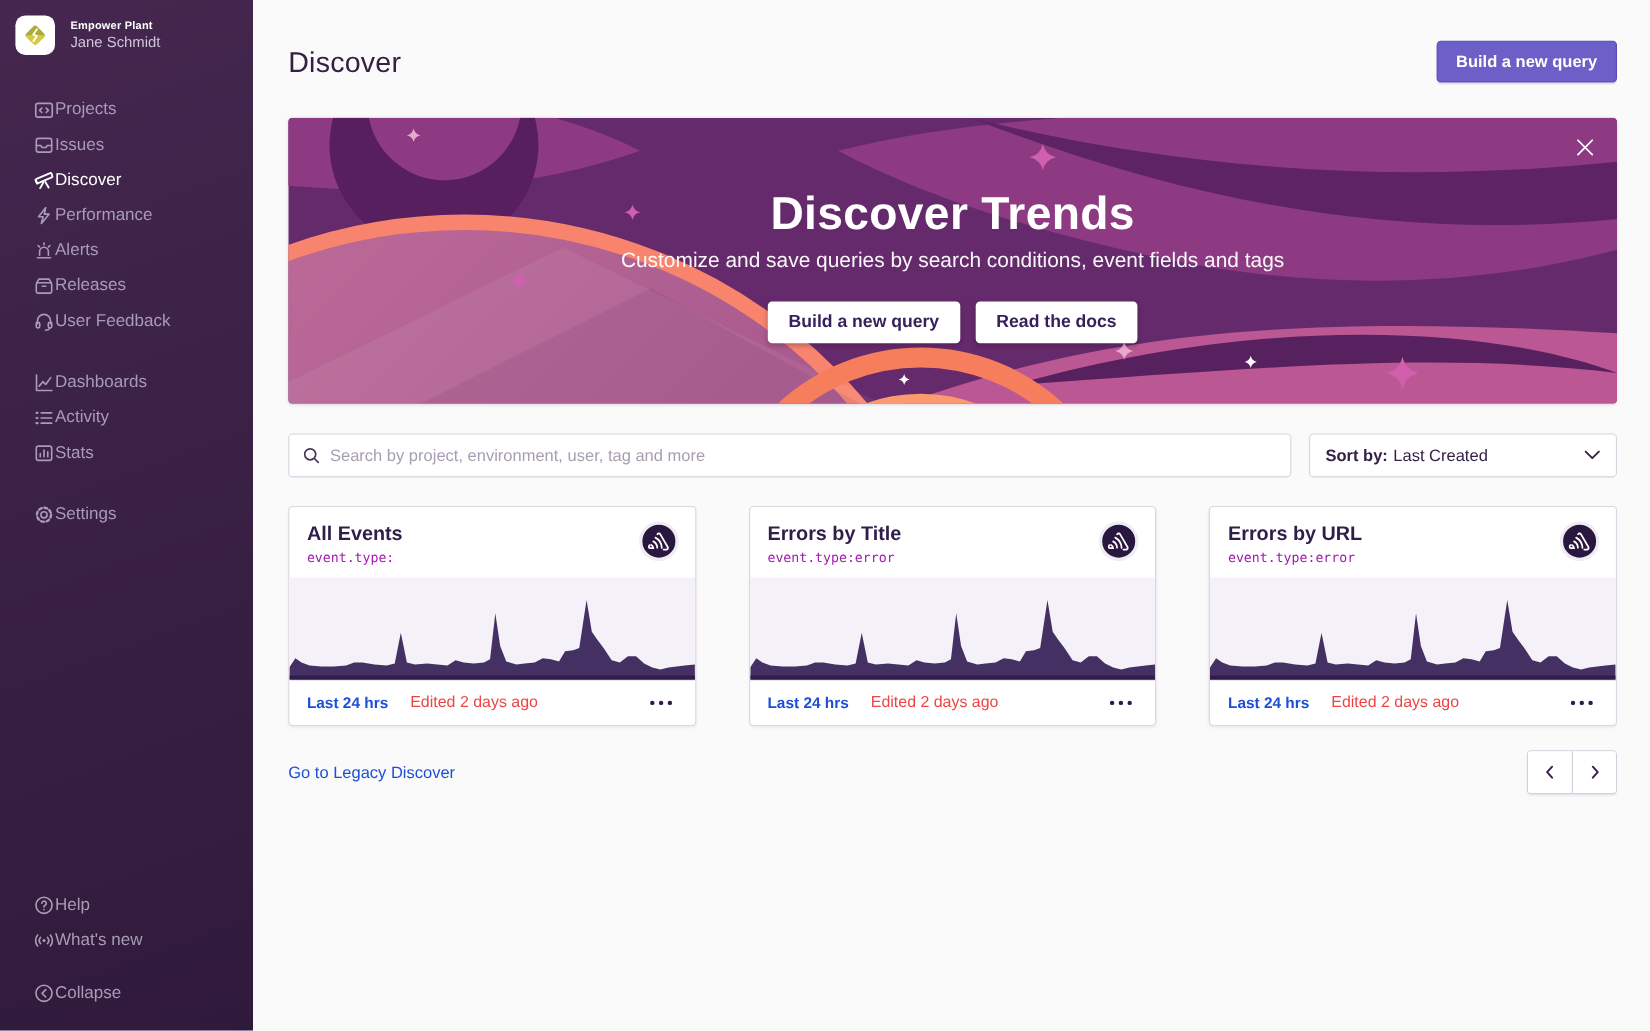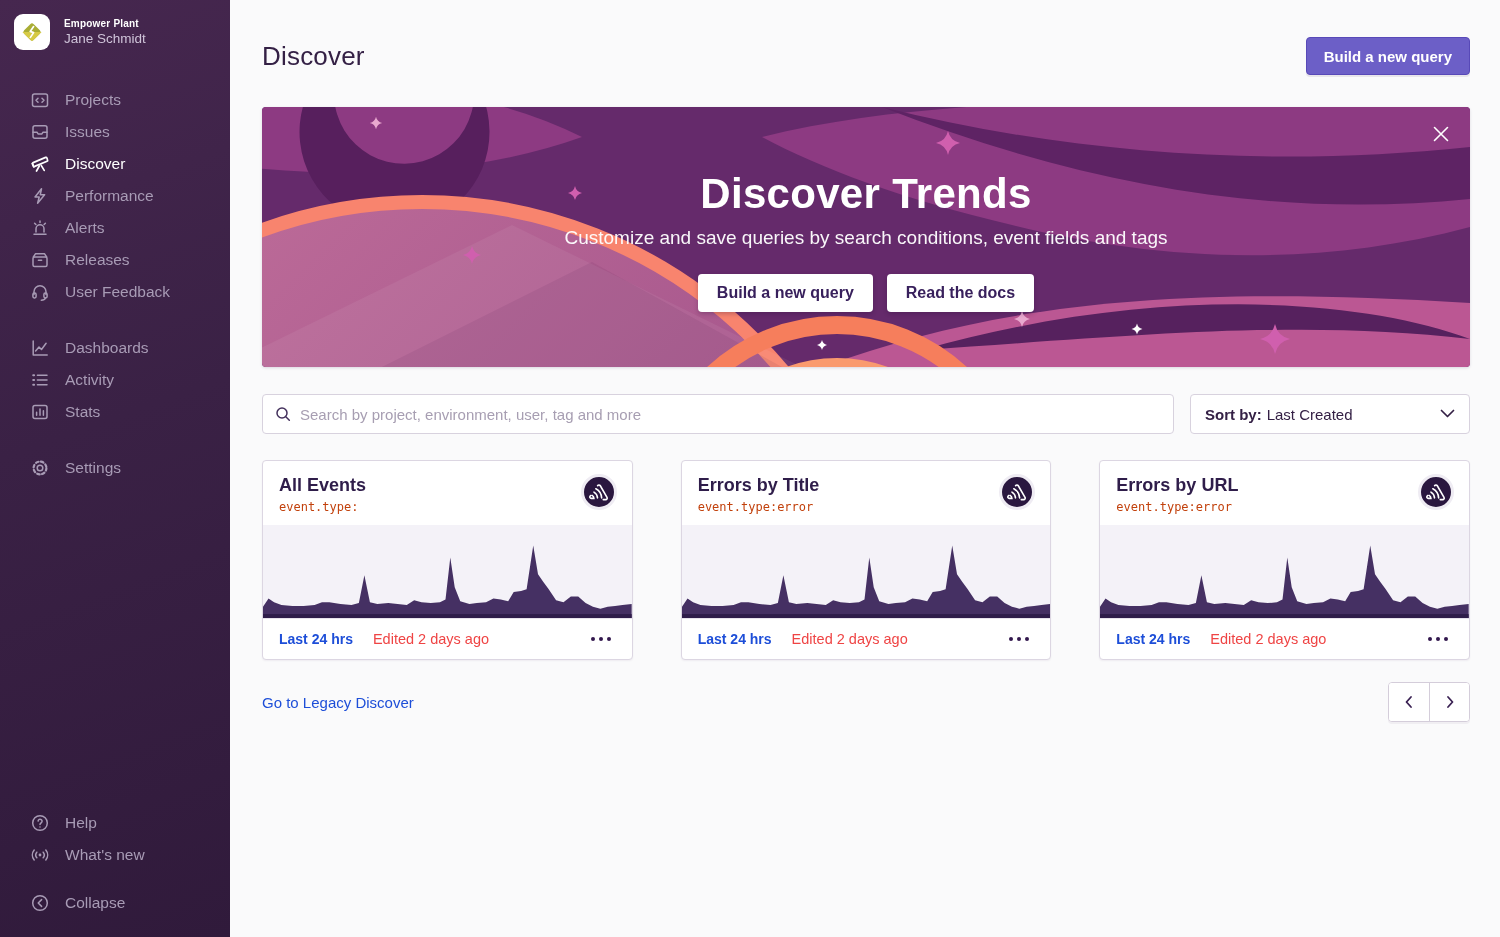--- a/index.html
+++ b/index.html
@@ -8,21 +8,21 @@
 
   
   .sidebar { width:230px; height:937px; flex:0 0 230px; display:flex; flex-direction:column;
     background:linear-gradient(160deg,#46274f 0%,#3a2145 45%,#301a3b 100%); color:#a89bb5; }
   .org-row { display:flex; align-items:center; gap:14px; padding:14px 14px 0 14px; cursor:pointer; }
   .org-avatar { width:36px; height:36px; background:#fff; border-radius:9px; display:flex; align-items:center; justify-content:center; flex:0 0 36px; }
   .org-name { color:#fff; font-weight:700; font-size:10px; letter-spacing:.2px; }
   .user-name { color:#cfc4d9; font-size:13.5px; margin-top:2px; }
   nav { margin-top:34px; display:flex; flex-direction:column; }
   .nav-group { display:flex; flex-direction:column; margin-bottom:24px; }
-  .nav-item { display:flex; align-items:center; gap:15px; height:32px; padding-left:30px; font-size:15.5px; color:#a89bb5; cursor:pointer; text-decoration:none; }
+  .nav-item { display:flex; align-items:center; height:32px; padding-left:30px; font-size:15.5px; color:#a89bb5; cursor:pointer; text-decoration:none; }
   .nav-item svg { stroke:#a89bb5; }
   .nav-item.active { color:#fff; font-weight:400; }
   .nav-item.active svg { stroke:#fff; }
   .side-spacer { flex:1; }
   .side-bottom { display:flex; flex-direction:column; padding-bottom:6px; }
   .collapse-group { margin:16px 0 12px 0; }
 
   
   main { flex:1; padding:0 30px 0 32px; position:relative; }
   .page-header { display:flex; align-items:center; justify-content:space-between; margin-top:36px; height:40px; }
@@ -48,21 +48,21 @@
   .search-box input::placeholder { color:#a79eb2; }
   .sort-select { width:280px; height:40px; background:#fff; border:1px solid #d8d2de; border-radius:4px; display:flex; align-items:center; padding:0 14px; gap:5px; cursor:pointer; font-size:15px; color:#342045; }
   .sort-prefix { font-weight:700; }
   .sort-select svg { margin-left:auto; }
 
   
   .cards { display:flex; gap:48px; margin-top:26px; }
   .card { flex:1; background:#fff; border:1px solid #dcd6e2; border-radius:4px; overflow:hidden; position:relative; cursor:pointer; box-shadow:0 1px 2px rgba(50,23,77,.06); }
   .card-head { padding:14px 16px 11px 16px; }
   .card-title { font-size:18px; font-weight:600; color:#2f1d4a; }
-  .card-query { font-family:"DejaVu Sans Mono", monospace; font-size:12px; color:#c2410c; margin-top:4px; }
+  .card-query { font-family:"DejaVu Sans Mono", monospace; font-size:12px; color:#a21caf; margin-top:4px; }
   .card-logo { position:absolute; top:13px; right:15px; width:36px; height:36px; border-radius:50%; background:#2a173f;
     border:3px solid #efecf3; display:flex; align-items:center; justify-content:center; }
   .card-chart { height:93px; background:#f4f2f8; }
   .card-chart svg { display:block; width:100%; height:100%; }
   .card-foot { height:41px; border-top:1px solid #e8e3ed; display:flex; align-items:center; padding:0 16px; gap:20px; }
   .range-label { font-size:14px; font-weight:700; color:#1d4ed8; }
   .edited-link { font-size:14.5px; color:#ef4444; text-decoration:none; }
   .ellipsis-btn { margin-left:auto; background:none; border:none; cursor:pointer; line-height:0; padding:4px; }
 
   

